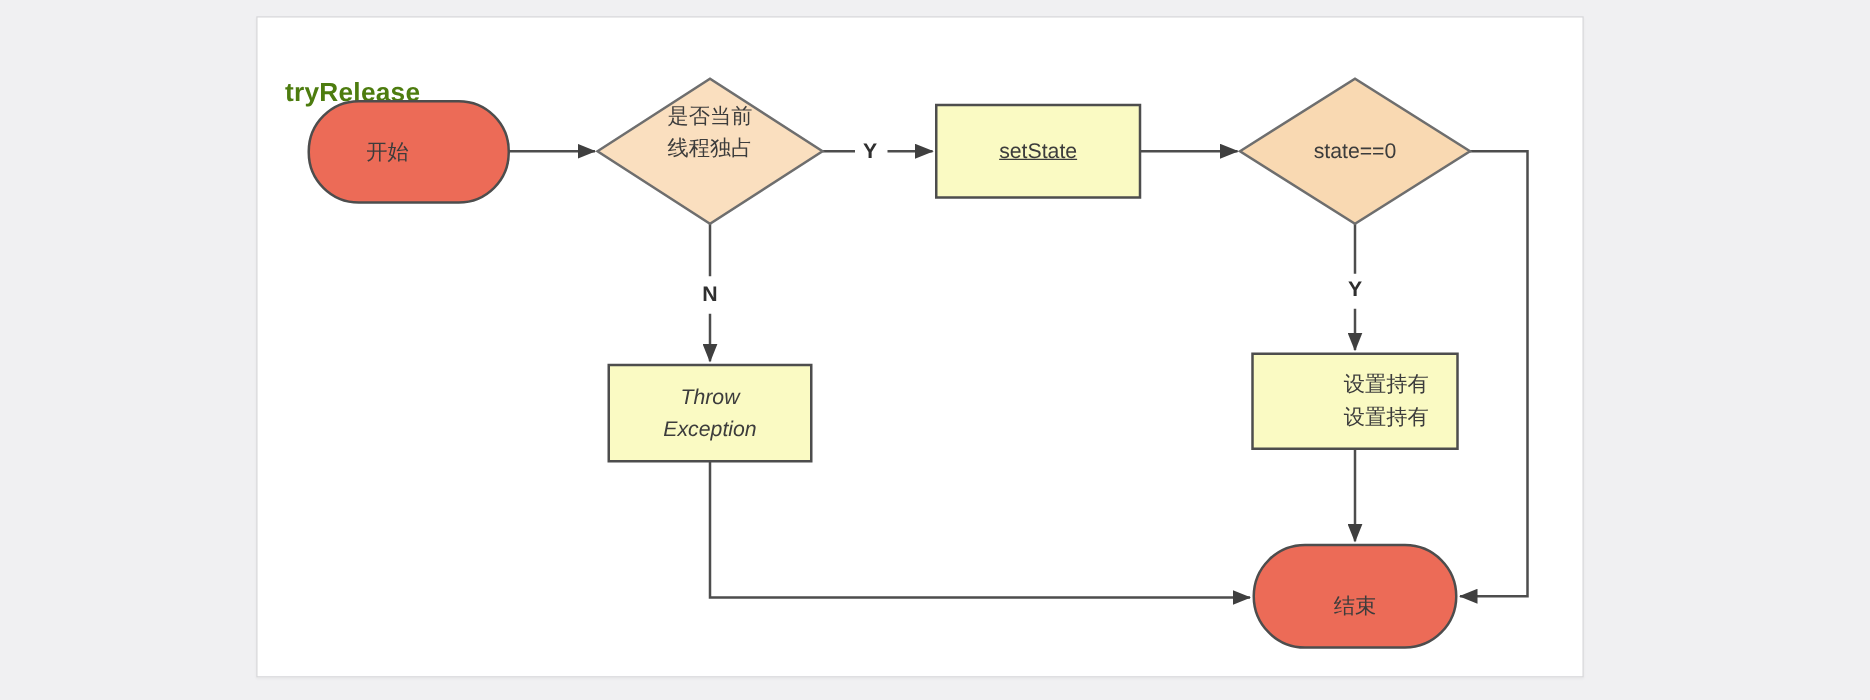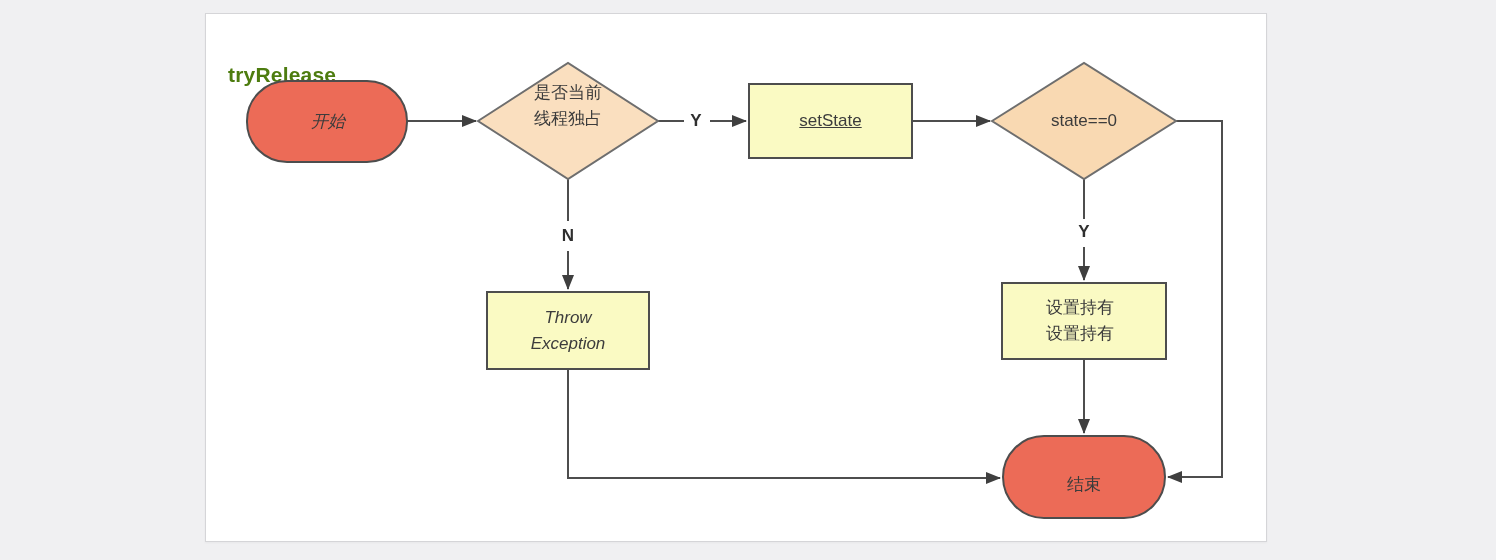--- a/index.html
+++ b/index.html
@@ -60,21 +60,21 @@
 
   <rect class="shape" x="247" y="81" width="160" height="81" rx="40" ry="40" fill="#ec6b57"></rect>
   <polygon class="shape decision" points="478,121 568,63 658,121 568,179" fill="#fadfbf"></polygon>
   <rect class="shape" x="749" y="84" width="163" height="74" fill="#fafac3"></rect>
   <polygon class="shape decision" points="992,121 1084,63 1176,121 1084,179" fill="#f9d9b2"></polygon>
   <rect class="shape" x="487" y="292" width="162" height="77" fill="#fafac3"></rect>
   <rect class="shape" x="1002" y="283" width="164" height="76" fill="#fafac3"></rect>
   <rect class="shape" x="1003" y="436" width="162" height="82" rx="41" ry="41" fill="#ec6b57"></rect>
 </svg>
 
-<div class="node-label" style="left:248px;top:81px;width:160px;height:81px;font-style:italic;">
+<div class="node-label" style="left:230px;top:81px;width:160px;height:81px;">
   <span>开始</span>
 </div>
 
 <div class="node-label" style="left:478px;top:48px;width:180px;height:116px;">
   <span>是否当前</span>
   <span>线程独占</span>
 </div>
 
 <div class="node-label" style="left:749px;top:84px;width:163px;height:74px;text-decoration:underline;">
   <span>setState</span>
@@ -82,21 +82,21 @@
 
 <div class="node-label" style="left:992px;top:63px;width:184px;height:116px;">
   <span>state==0</span>
 </div>
 
 <div class="node-label" style="left:487px;top:292px;width:162px;height:77px;font-style:italic;">
   <span>Throw</span>
   <span>Exception</span>
 </div>
 
-<div class="node-label" style="left:1002px;top:283px;width:156px;height:76px;">
+<div class="node-label" style="left:1031px;top:283px;width:156px;height:76px;">
   <span>设置持有</span>
   <span>设置持有</span>
 </div>
 
 <div class="node-label" style="left:1003px;top:436px;width:162px;height:97px;">
   <span>结束</span>
 </div>
 
 <div class="edge-label" style="left:681px;top:108px;">Y</div>
 

